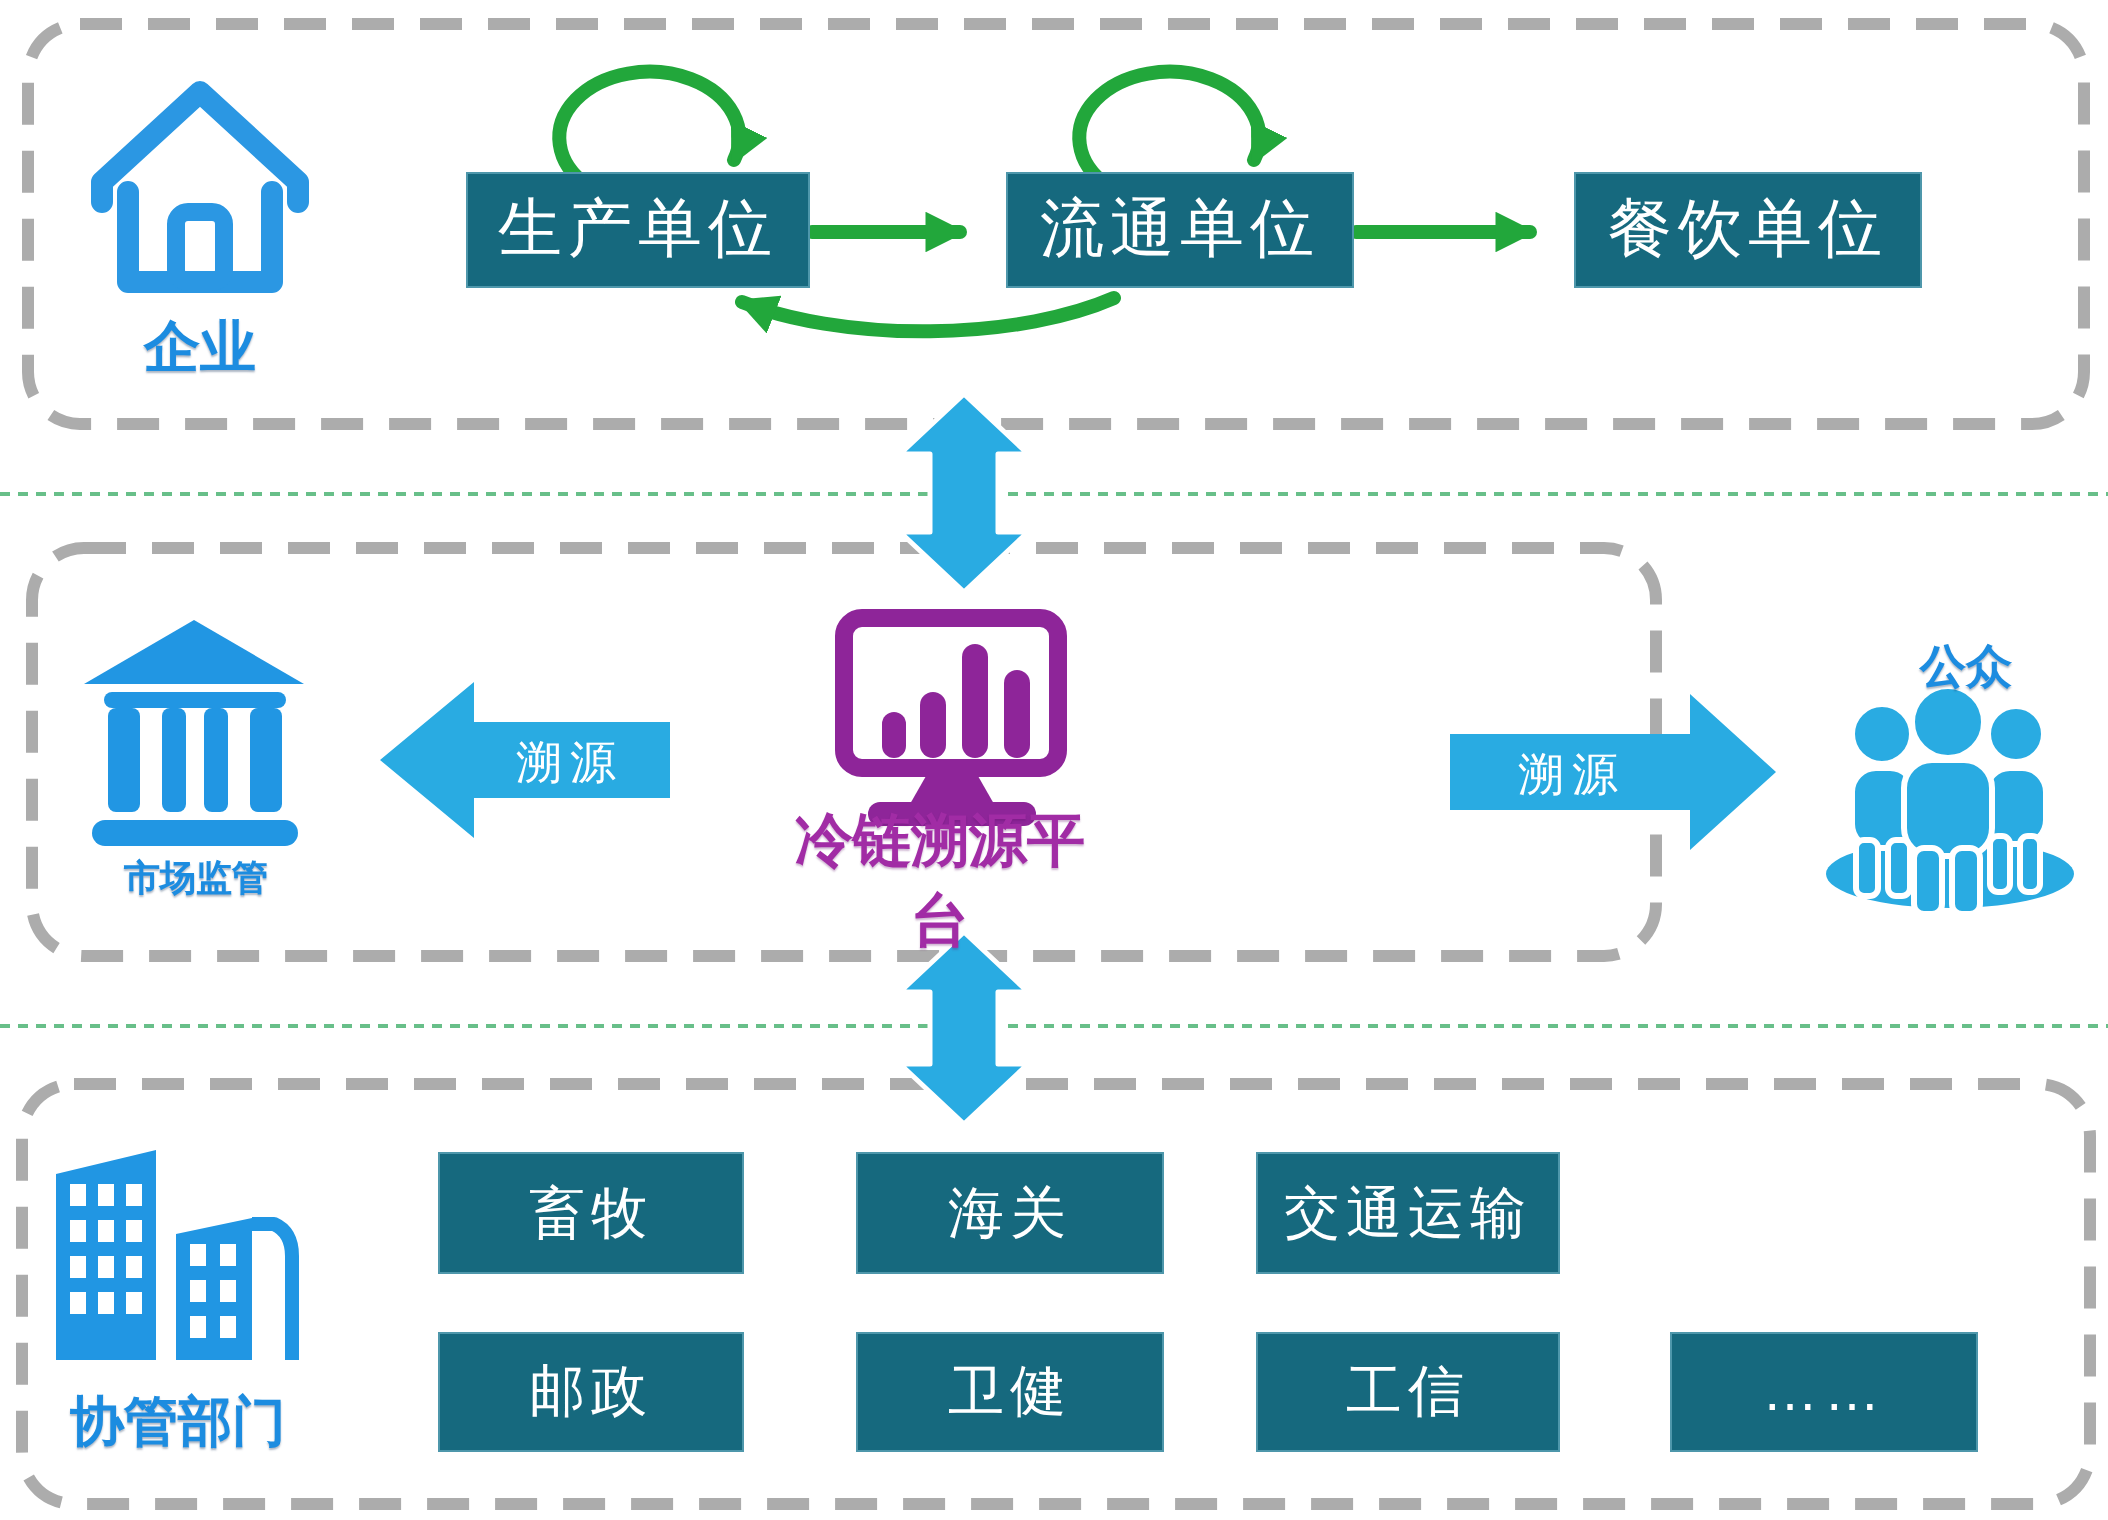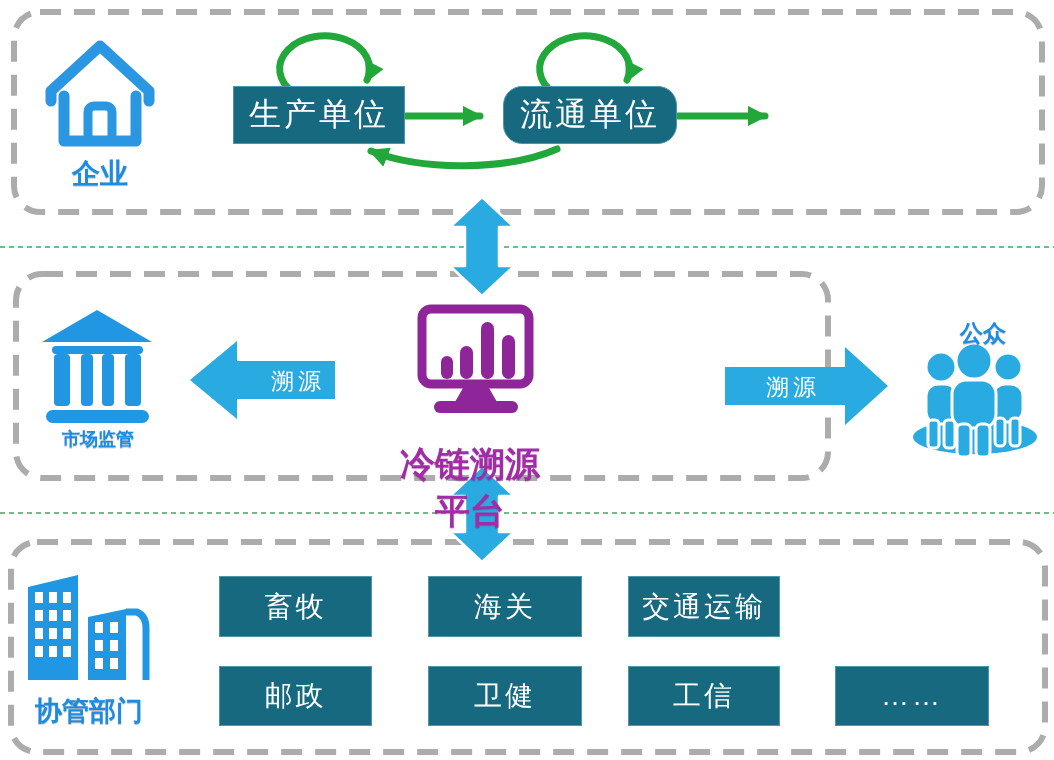--- a/index.html
+++ b/index.html
@@ -7,21 +7,21 @@
          font-family:"Liberation Sans","DejaVu Sans",sans-serif;}
   #overlay{position:absolute;left:0;top:0;width:1054px;height:760px;}
   .node{position:absolute;background:#16697E;border:1px solid #4E97AB;color:#fff;
         display:flex;align-items:center;justify-content:center;letter-spacing:3px;
         box-sizing:border-box;}
   .node.big{font-size:32px;}
   .node.dept{font-size:28px;text-align:right;}
   .lbl{position:absolute;text-align:center;font-weight:bold;color:#1C8CE0;
        text-shadow:0 1px 1px rgba(20,50,90,.35);}
   .lbl.purple{color:#A12CA5;text-shadow:0 1px 1px rgba(100,20,110,.3);}
-  .arrowtext{position:absolute;text-align:right;color:#fff;font-size:23px;
+  .arrowtext{position:absolute;text-align:center;color:#fff;font-size:23px;
        letter-spacing:4px;text-shadow:none;font-weight:normal;}
 </style>
 </head>
 <body>
 
 <div id="stage">
 
   <svg id="overlay" viewBox="0 0 1054 760" xmlns="http://www.w3.org/2000/svg">
     <defs>
       <marker id="mg" viewBox="0 0 10 10" refX="8.5" refY="5" markerWidth="2.9" markerHeight="2.9" orient="auto">
@@ -119,33 +119,34 @@
           <rect x="110" y="622" width="8" height="11"></rect>
         <rect x="95" y="640" width="8" height="11"></rect>
           <rect x="110" y="640" width="8" height="11"></rect>
         <rect x="95" y="658" width="8" height="11"></rect>
           <rect x="110" y="658" width="8" height="11"></rect>
       </g>
     </g>
   </svg>
 
   <div class="node big" style="left:233px;top:86px;width:172px;height:58px;">生产单位</div>
-  <div class="node big" style="left:503px;top:86px;width:174px;height:58px;border-radius:19px;">流通单位</div>
+  <div class="node big" style="left:503px;top:86px;width:174px;height:58px;">流通单位</div>
+  <div class="node big" style="left:787px;top:86px;width:174px;height:58px;">餐饮单位</div>
 
   <div class="node dept" style="left:219px;top:576px;width:153px;height:61px;">畜牧</div>
   <div class="node dept" style="left:628px;top:576px;width:152px;height:61px;">交通运输</div>
   <div class="node dept" style="left:428px;top:576px;width:154px;height:61px;">海关</div>
 
   <div class="node dept" style="left:219px;top:666px;width:153px;height:60px;">邮政</div>
   <div class="node dept" style="left:428px;top:666px;width:154px;height:60px;">卫健</div>
   <div class="node dept" style="left:628px;top:666px;width:152px;height:60px;">工信</div>
   <div class="node dept" style="left:835px;top:666px;width:154px;height:60px;">……</div>
 
   <div class="lbl" style="left:50px;top:155px;width:100px;font-size:28px;">企业</div>
   <div class="lbl" style="left:38px;top:427px;width:120px;font-size:18px;">市场监管</div>
-  <div class="lbl purple" style="left:385px;top:441px;width:170px;font-size:35px;">冷链溯源平台</div>
+  <div class="lbl purple" style="left:385px;top:401px;width:170px;font-size:29px;">冷链溯源平台</div>
   <div class="lbl" style="left:945px;top:318px;width:76px;font-size:23px;">公众</div>
   <div class="lbl" style="left:30px;top:693px;width:118px;font-size:27px;text-align:center;">协管部门</div>
 
   <div class="lbl arrowtext" style="left:245px;top:366px;width:80px;">溯源</div>
   <div class="lbl arrowtext" style="left:752px;top:372px;width:68px;">溯源</div>
 
 </div>
 
 </body></html>

